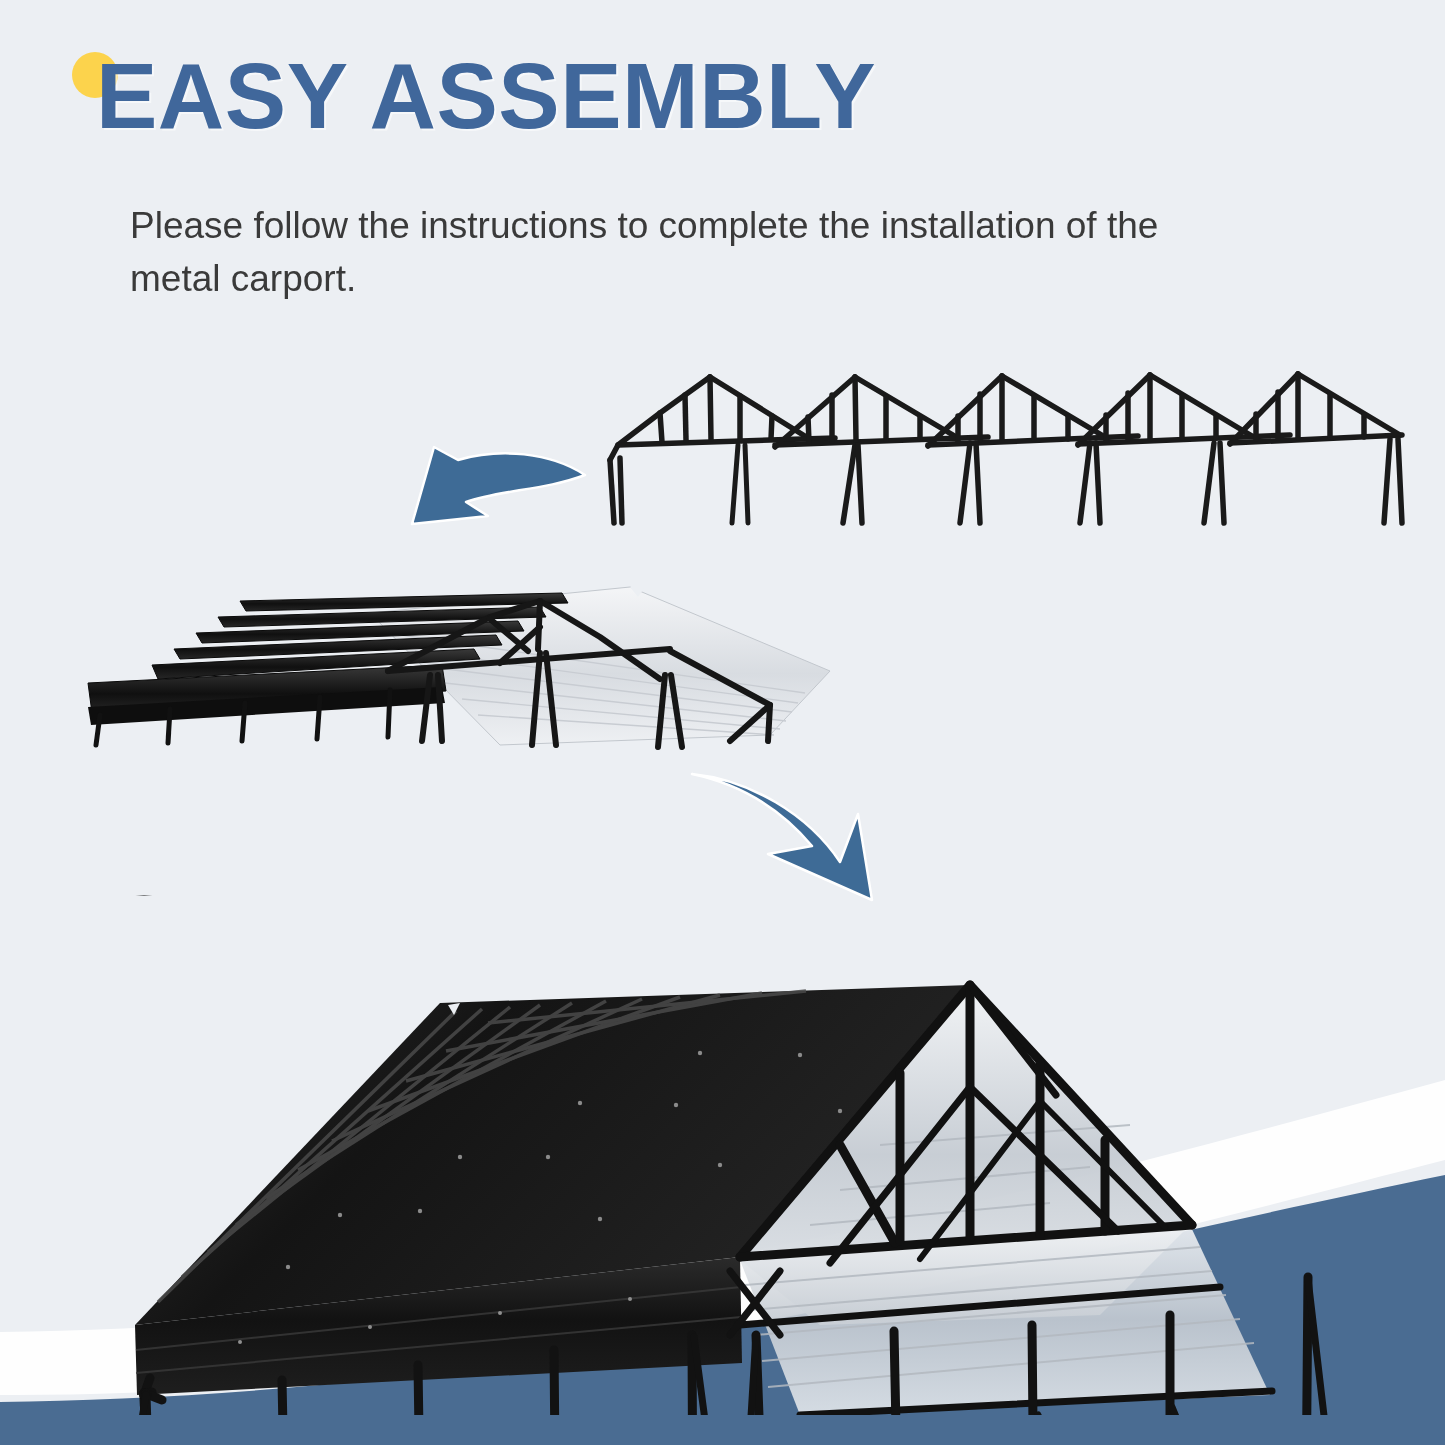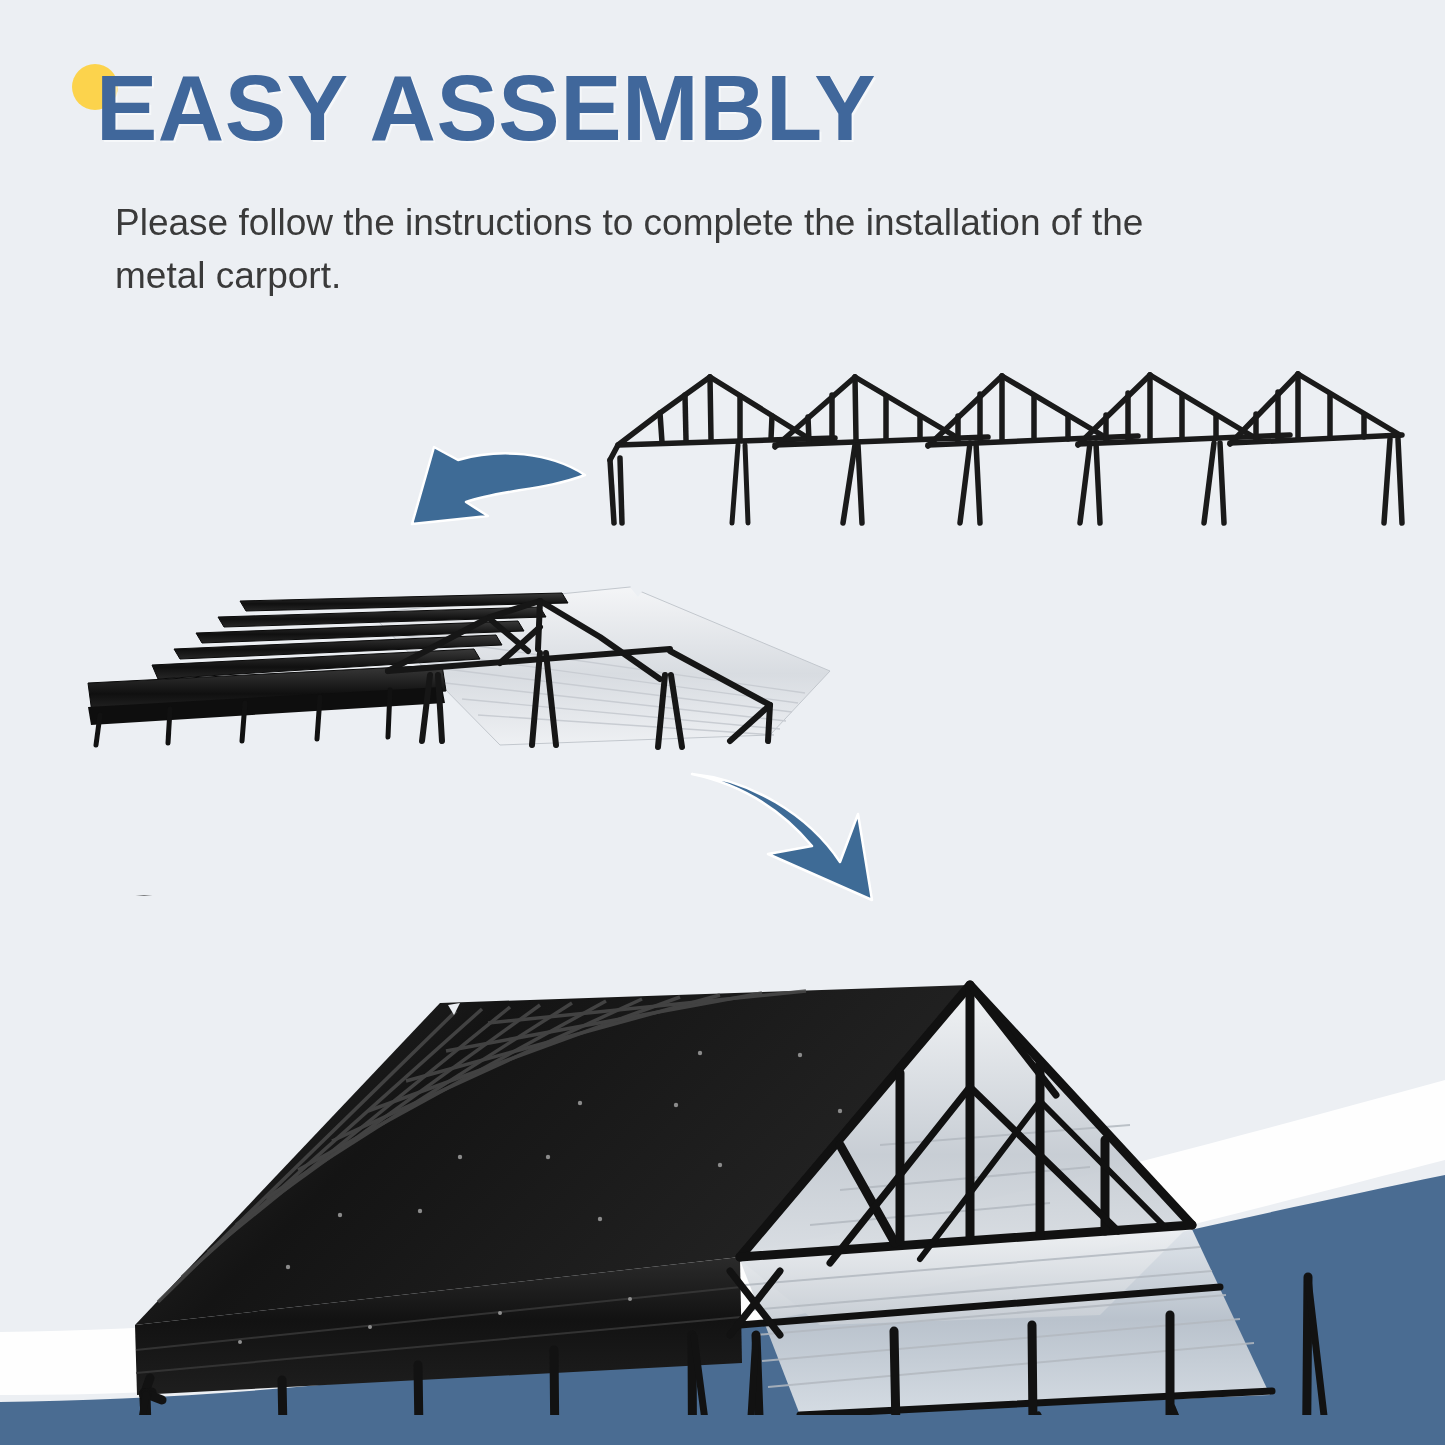--- a/index.html
+++ b/index.html
@@ -14,42 +14,42 @@
   #page{
     position:absolute;inset:0;
     width:1445px;height:1445px;
     overflow:hidden;
   }
 
   
   .bg-layer{position:absolute;inset:0;width:1445px;height:1445px;}
 
   
-  .header{position:absolute;left:0;top:12px;width:1445px;height:300px;}
+  .header{position:absolute;left:0;top:0;width:1445px;height:300px;}
   .accent-dot{
     position:absolute;left:72px;top:52px;
     width:46px;height:46px;border-radius:50%;
     background:#fcd34c;
   }
   .title{
     position:absolute;left:96px;top:48px;
     margin:0;
     font-size:92px;
     line-height:1.05;
     font-weight:bold;
     letter-spacing:0.5px;
     color:#40679b;
     font-family:"Liberation Sans","DejaVu Sans",sans-serif;
     text-shadow:2px 2px 0 rgba(255,255,255,0.55);
     white-space:nowrap;
   }
   .subtitle{
     position:absolute;left:114px;top:184px;
     width:1030px;
-    margin:1px;
+    margin:16px;
     font-size:37px;
     line-height:1.42;
     color:#3a3a3a;
     font-family:"Liberation Sans","DejaVu Sans",sans-serif;
   }
 
   
   .illus{position:absolute;}
   .illus svg{display:block;}
 

